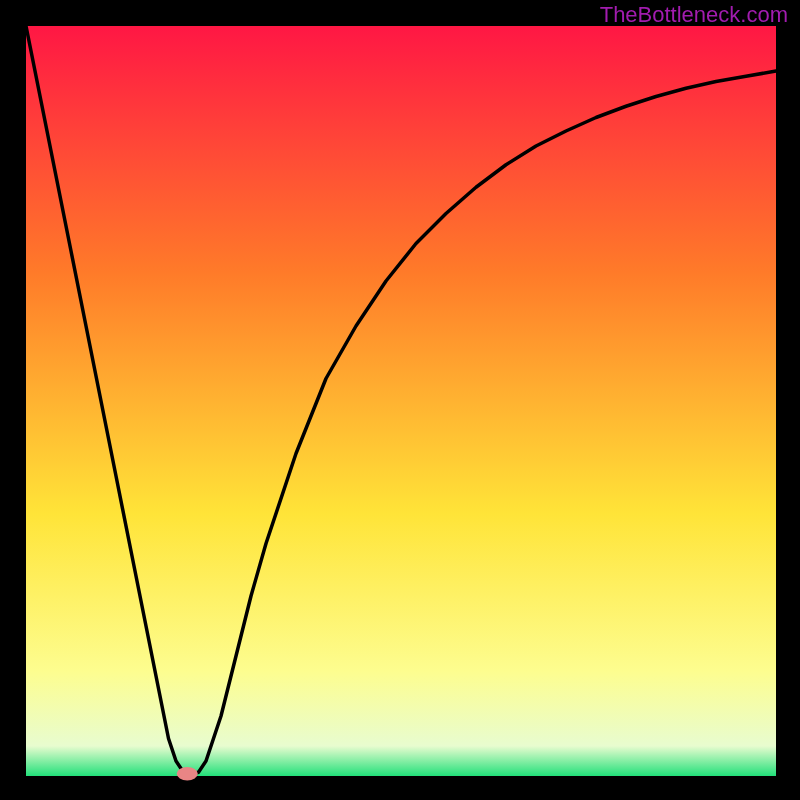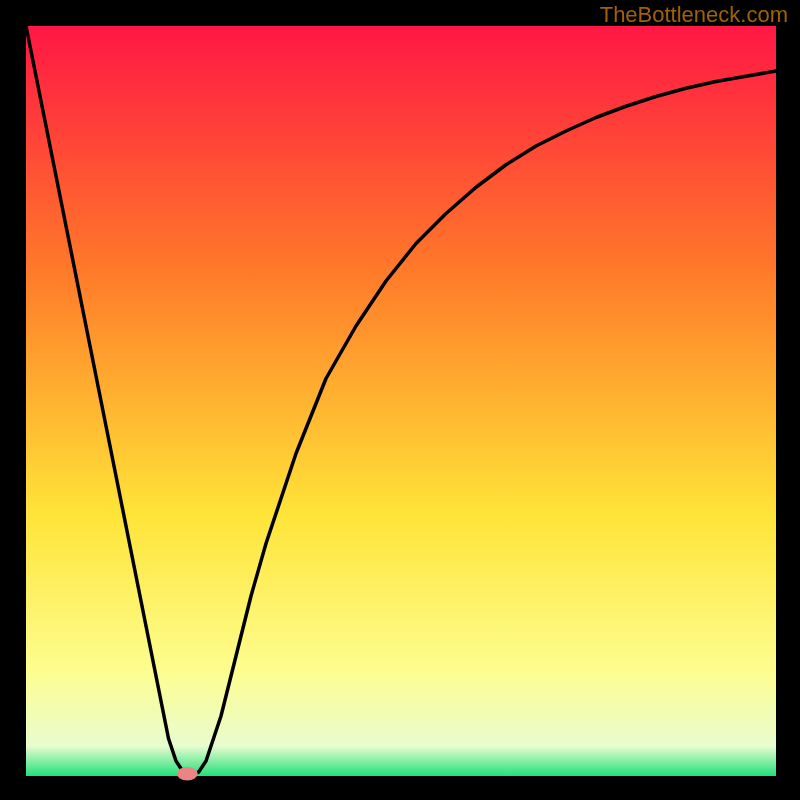--- a/index.html
+++ b/index.html
@@ -16,21 +16,21 @@
     height: 800px;
   }
   svg {
     display: block;
   }
   .watermark {
     position: absolute;
     top: 2px;
     right: 12px;
     font-size: 22px;
-    color: #a16207;
+    color: #a21caf;
     font-family: Arial, sans-serif;
     pointer-events: none;
     user-select: none;
   }
 </style>
 </head>
 <body>
 
 <div class="chart-wrap">
   <svg id="chart-svg" width="800" height="800" viewBox="0 0 800 800">

